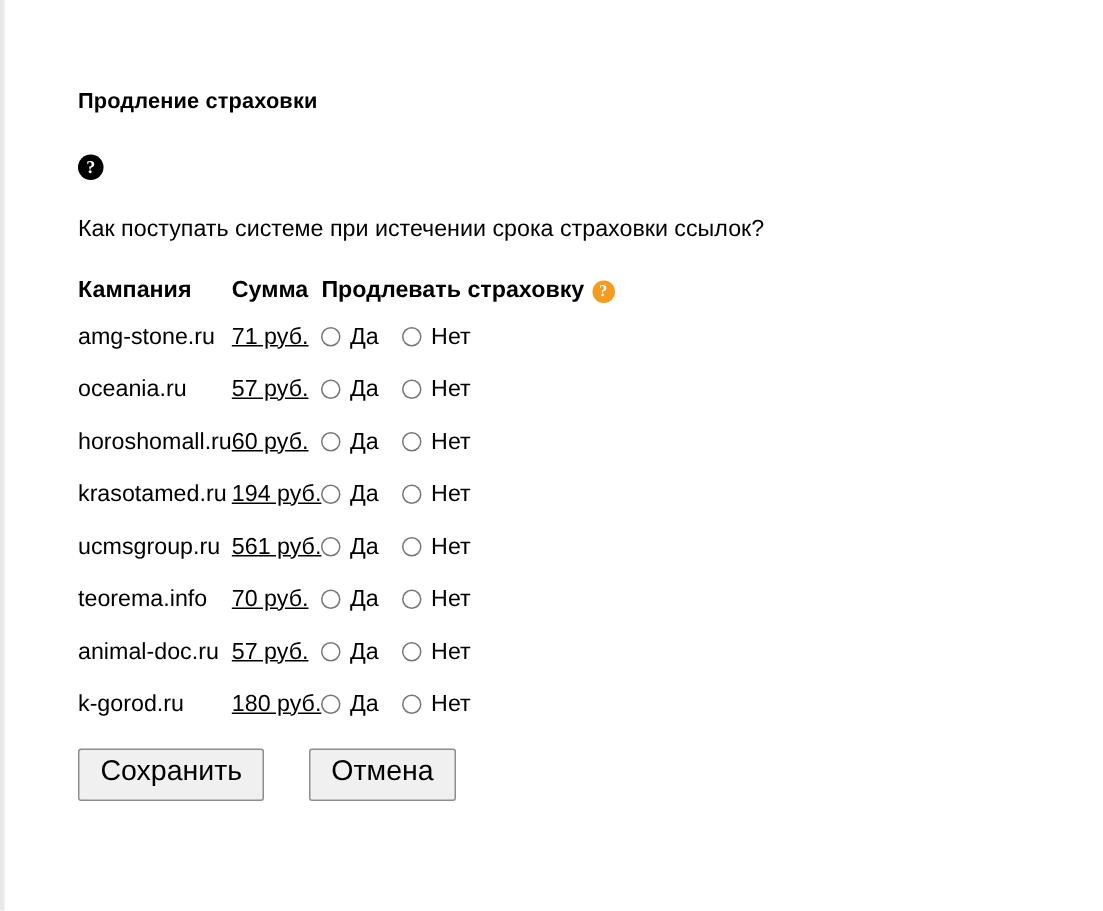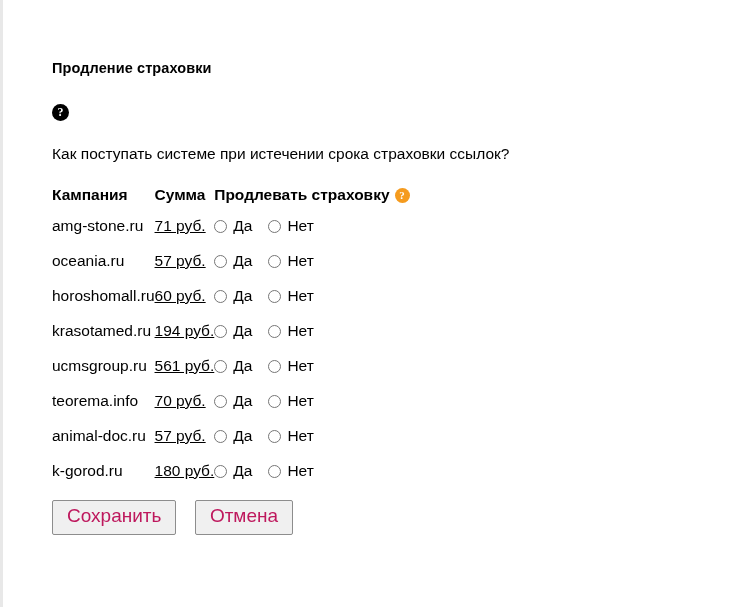--- a/index.html
+++ b/index.html
@@ -130,26 +130,26 @@
   .buttons {
     margin-top: 12px;
   }
   .btn {
     font-family: "Liberation Sans", sans-serif;
     font-size: 19px;
     padding: 5px 14px 7px 14px;
     background: #f0f0f0;
     border: 1px solid #8d8d8d;
     border-radius: 2px;
-    color: #be185d;
+    color: #000000;
     cursor: pointer;
     line-height: 1.1;
   }
   .btn + .btn {
-    margin-left: 14px;
+    margin-left: 25px;
   }
 </style>
 </head>
 <body>
 
 <div class="left-rule"></div>
 
 <div class="page">
 
   <div class="page-title">Продление страховки</div>

